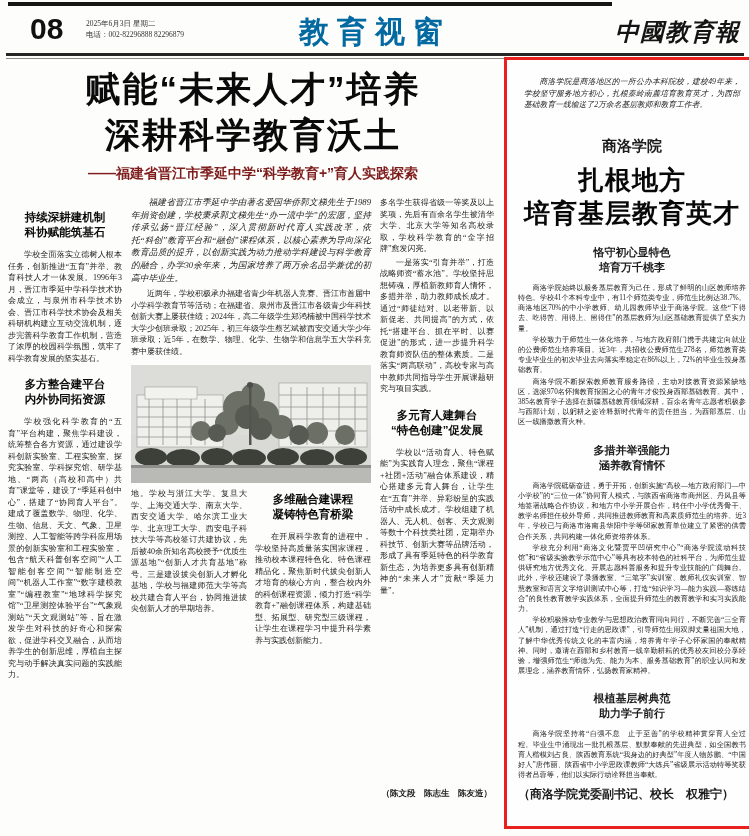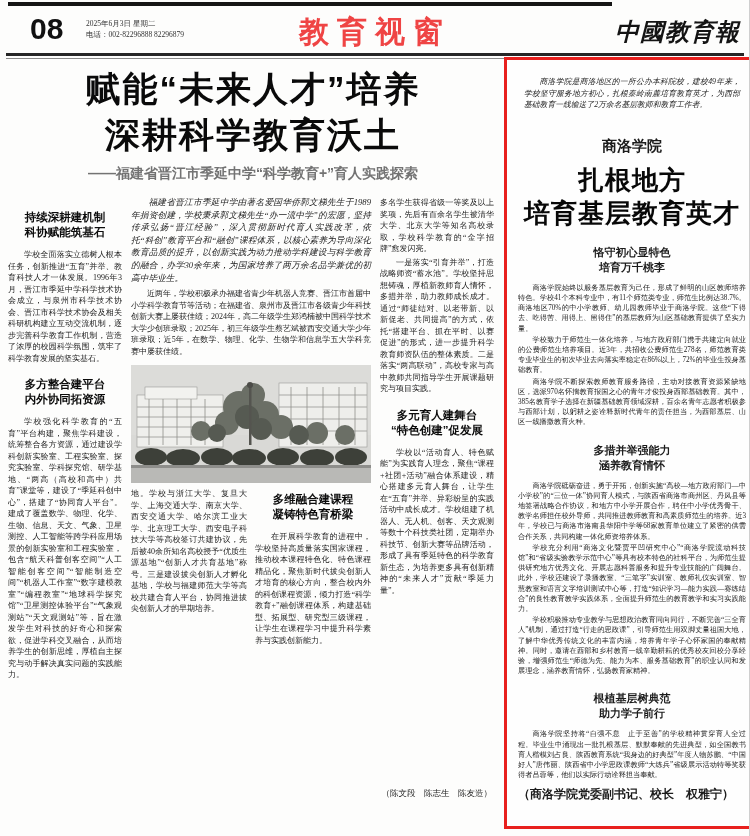--- a/index.html
+++ b/index.html
@@ -7,45 +7,45 @@
         overflow:hidden;font-family:"Liberation Serif",serif;color:#1c1c1c;
         border-right:1px solid #cfcfcf;box-sizing:border-box;}
   
   .top-rule{position:absolute;left:8px;top:2px;width:604px;height:4px;background:#151515;}
   .hdr{position:absolute;left:8px;top:12px;width:734px;height:38px;}
   .pagenum{position:absolute;left:22px;top:0;font-family:"Liberation Sans",sans-serif;
            font-weight:700;font-size:30px;line-height:34px;color:#111;}
   .dateblk{position:absolute;left:78px;top:6px;font-size:7.5px;line-height:11px;color:#333;
            font-family:Liberation Serif, serif;}
   .section-title{position:absolute;left:0;right:0;top:0;text-align:center;font-weight:700;
-           font-size:30px;letter-spacing:8px;font-family:"Liberation Serif",serif;color:#ef4444;}
+           font-size:30px;letter-spacing:8px;font-family:"Liberation Serif",serif;color:#0369a1;}
   .masthead{position:absolute;right:2px;top:4px;font-size:24px;font-weight:700;font-style:italic;
            letter-spacing:1px;font-family:"Liberation Serif",serif;color:#141414;}
   .hdr-rule{position:absolute;left:6px;top:53px;width:738px;height:0;border-top:3px solid #262626;}
   .hdr-rule2{position:absolute;left:6px;top:58px;width:738px;height:0;border-top:1px solid #8a8a8a;}
 
   
   .main{position:absolute;left:8px;top:66px;width:490px;height:768px;overflow:hidden;}
   .m-head{font-family:"Liberation Sans",sans-serif;font-weight:700;text-align:center;
           font-size:35px;line-height:46px;letter-spacing:2px;color:#0a0a0a;}
   .m-dek{font-family:"Liberation Sans",sans-serif;font-weight:700;text-align:center;
-         font-size:14px;margin-top:7px;color:#737373;}
+         font-size:14px;margin-top:7px;color:#7f1d1d;}
   .cols{display:flex;gap:9px;margin-top:11px;height:606px;overflow:hidden;}
   .colA,.colD{width:114px;flex:none;display:flex;flex-direction:column;}
   .mid{width:240px;flex:none;display:flex;flex-direction:column;}
   .body-p{font-size:8px;line-height:11.5px;text-align:justify;text-indent:2em;margin:0 0 2px;}
   .intro-p{font-size:8.7px;line-height:12.6px;font-style:italic;text-align:justify;
            text-indent:2em;margin:2px 0 4px;color:#222;}
   .subhead{font-family:"Liberation Sans",sans-serif;font-weight:700;font-size:11.5px;
            line-height:15px;text-align:center;margin:11px 0 9px;color:#0c0c0c;}
   .subhead.first{margin-top:16px;}
   .fill{flex:1;overflow:hidden;}
   .below{display:flex;gap:8px;flex:1;overflow:hidden;margin-top:5px;}
   .colB,.colC{width:116px;flex:none;overflow:hidden;}
-  .byline{font-size:8.5px;font-weight:400;text-align:right;margin-top:4px;padding-right:2px;}
+  .byline{font-size:8.5px;font-weight:700;text-align:right;margin-top:4px;padding-right:2px;}
   .photo{margin-top:6px;flex:none;}
   .photo svg{display:block;}
 
   
   .side{position:absolute;left:504px;top:57px;width:256px;height:772px;box-sizing:border-box;
         border:3px solid #e8201e;background:#fefefe;padding:10px 11px 23px;
         display:flex;flex-direction:column;overflow:hidden;}
   .s-intro{font-size:7.8px;line-height:11.6px;font-style:italic;text-align:justify;
            text-indent:2em;margin:6px 6px 0;color:#222;}
   .s-kicker{font-family:"Liberation Sans",sans-serif;font-weight:700;font-size:15px;

